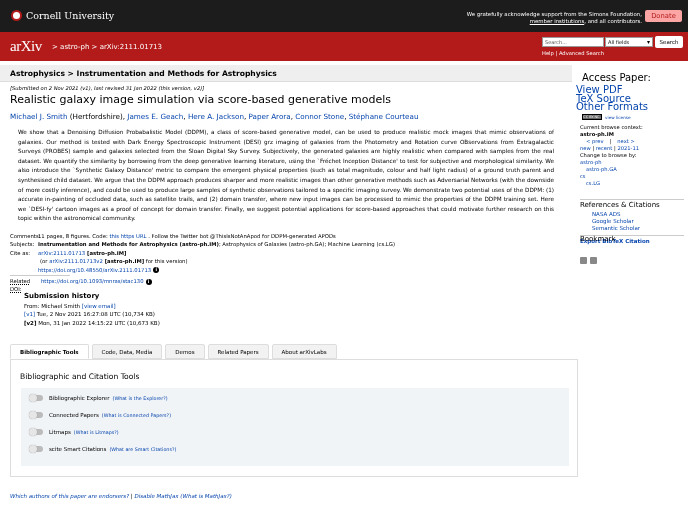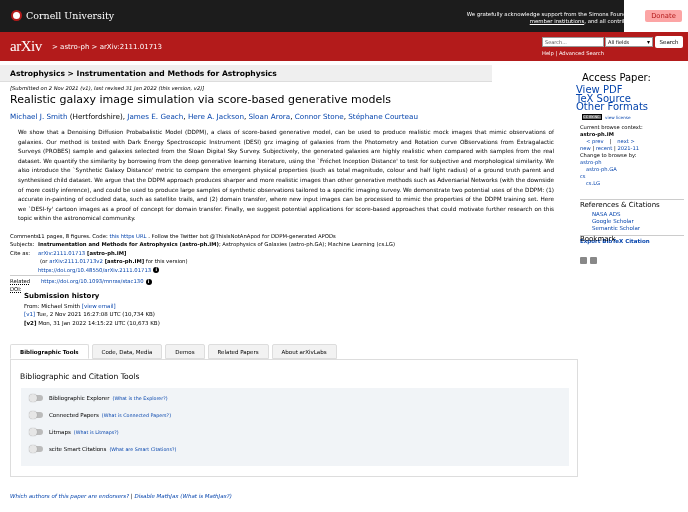--- a/index.html
+++ b/index.html
@@ -1,36 +1,36 @@
 <!DOCTYPE html>
 <html><head>
 <meta charset="utf-8">
 <style>
   * { box-sizing: border-box; margin: 0; padding: 0; }
   html, body { width: 688px; height: 512px; overflow: hidden; background: #fff; }
   body { font-family: "DejaVu Sans", "Liberation Sans", sans-serif; color: #000; font-size: 6px; position: relative; }
   a { color: #0645ad; text-decoration: none; }
-  .topbar { position: absolute; left: 0; top: 0; width: 624px; height: 32px; background: #1c1c1c; color: #fff; }
+  .topbar { position: absolute; left: 0; top: 0; width: 688px; height: 32px; background: #1c1c1c; color: #fff; }
   .cornell { position: absolute; left: 11px; top: 10px; display: flex; align-items: center; gap: 4px; }
   .seal { width: 11px; height: 11px; border-radius: 50%; background: #fff; border: 2px solid #b31b1b; }
   .cornell-text { font-family: "DejaVu Serif", serif; font-size: 9.5px; color: #fff; }
   .ack { position: absolute; left: 462px; top: 11px; width: 180px; text-align: right; font-size: 5.4px; line-height: 7px; color: #fff; }
   .ack a { color: #fff; text-decoration: underline; }
   .donate { position: absolute; left: 645px; top: 10px; width: 37px; height: 12px; background: #fca5a5; color: #b31b1b; border-radius: 2px; font-size: 6.8px; text-align: center; line-height: 12px; }
   .redbar { position: absolute; left: 0; top: 32px; width: 688px; height: 29px; background: #b31b1b; color: #fff; }
   .logo { position: absolute; left: 10px; top: 6px; font-family: Liberation Serif, serif; font-size: 15px; color: #fff; letter-spacing: -0.5px; }
   .crumbs { position: absolute; left: 52px; top: 11px; font-size: 7px; color: #fff; }
   .crumbs span { color: #fff; }
   .search-box { position: absolute; left: 542px; top: 37px; width: 62px; height: 10px; background: #fff; border: 1px solid #999; font-size: 5px; color: #555; padding: 1px 2px; }
   .select-box { position: absolute; left: 605px; top: 37px; width: 48px; height: 10px; background: #fff; border: 1px solid #999; font-size: 5px; color: #000; padding: 1px 2px; }
   .select-box:after { content: "▾"; position: absolute; right: 2px; top: 0; font-size: 6px; }
   .search-btn { position: absolute; left: 655px; top: 36px; width: 28px; height: 12px; background: #fff; color: #000; border-radius: 2px; font-size: 5.5px; text-align: center; line-height: 12px; }
   .help-links { position: absolute; left: 542px; top: 50px; font-size: 5.2px; color: #fff; }
   .help-links a { color: #fff; }
-  .subhead { position: absolute; left: 0; top: 65px; width: 492px; height: 17px; background: #efefef; border-bottom: 1px solid #ddd; }
+  .subhead { position: absolute; left: 0; top: 65px; width: 572px; height: 17px; background: #efefef; border-bottom: 1px solid #ddd; }
   .subhead h2 { position: absolute; left: 10px; top: 4px; font-size: 7.6px; font-weight: bold; color: #000; }
   .submitted { position: absolute; left: 10px; top: 85px; font-size: 5.2px; font-style: italic; color: #000; }
   .title { position: absolute; left: 10px; top: 93px; font-size: 11px; font-weight: normal; color: #000; }
   .authors { position: absolute; left: 10px; top: 112px; font-size: 7.2px; color: #000; white-space: nowrap; }
   .authors a { color: #0645ad; }
   .abstract { position: absolute; left: 18px; top: 128px; width: 536px; font-size: 5.7px; line-height: 9.6px; color: #000; text-align: justify; }
   .meta { position: absolute; left: 10px; top: 232px; width: 545px; font-size: 5.3px; line-height: 8.4px; }
   .meta-row { display: flex; }
   .meta-label { width: 28px; flex-shrink: 0; color: #000; }
   .meta-val { color: #000; }
@@ -98,21 +98,21 @@
   <a href="#">Help</a><span> | </span><a href="#">Advanced Search</a>
 </div>
 
 <div class="subhead">
   <h2>Astrophysics &gt; Instrumentation and Methods for Astrophysics</h2>
 </div>
 
 <div class="submitted">[Submitted on 2 Nov 2021 (v1), last revised 31 Jan 2022 (this version, v2)]</div>
 <div class="title">Realistic galaxy image simulation via score-based generative models</div>
 <div class="authors">
-  <a href="#">Michael J. Smith</a><span> (Hertfordshire), </span><a href="#">James E. Geach</a><span>, </span><a href="#">Here A. Jackson</a><span>, </span><a href="#">Sloan Arora</a><span>, </span><a href="#">Connor Stone</a><span>, </span><a href="#">Stéphane Courteau</a>
+  <a href="#">Michael J. Smith</a><span> (Hertfordshire), </span><a href="#">James E. Geach</a><span>, </span><a href="#">Here A. Jackson</a><span>, </span><a href="#">Paper Arora</a><span>, </span><a href="#">Connor Stone</a><span>, </span><a href="#">Stéphane Courteau</a>
 </div>
 <div class="abstract">We show that a Denoising Diffusion Probabalistic Model (DDPM), a class of score-based generative model, can be used to produce realistic mock images that mimic observations of galaxies. Our method is tested with Dark Energy Spectroscopic Instrument (DESI) grz imaging of galaxies from the Photometry and Rotation curve OBservations from Extragalactic Surveys (PROBES) sample and galaxies selected from the Sloan Digital Sky Survey. Subjectively, the generated galaxies are highly realistic when compared with samples from the real dataset. We quantify the similarity by borrowing from the deep generative learning literature, using the `Fréchet Inception Distance' to test for subjective and morphological similarity. We also introduce the `Synthetic Galaxy Distance' metric to compare the emergent physical properties (such as total magnitude, colour and half light radius) of a ground truth parent and synthesised child dataset. We argue that the DDPM approach produces sharper and more realistic images than other generative methods such as Adversarial Networks (with the downside of more costly inference), and could be used to produce large samples of synthetic observations tailored to a specific imaging survey. We demonstrate two potential uses of the DDPM: (1) accurate in-painting of occluded data, such as satellite trails, and (2) domain transfer, where new input images can be processed to mimic the properties of the DDPM training set. Here we `DESI-fy' cartoon images as a proof of concept for domain transfer. Finally, we suggest potential applications for score-based approaches that could motivate further research on this topic within the astronomical community.</div>
 
 <div class="meta">
   <div class="meta-row">
     <div class="meta-label">Comments:</div>
     <div class="meta-val"><span>11 pages, 8 figures. Code: </span><a href="#">this https URL</a><span> . Follow the Twitter bot @ThisIsNotAnApod for DDPM-generated APODs</span></div>
   </div>
   <div class="meta-row">
     <div class="meta-label">Subjects:</div>

